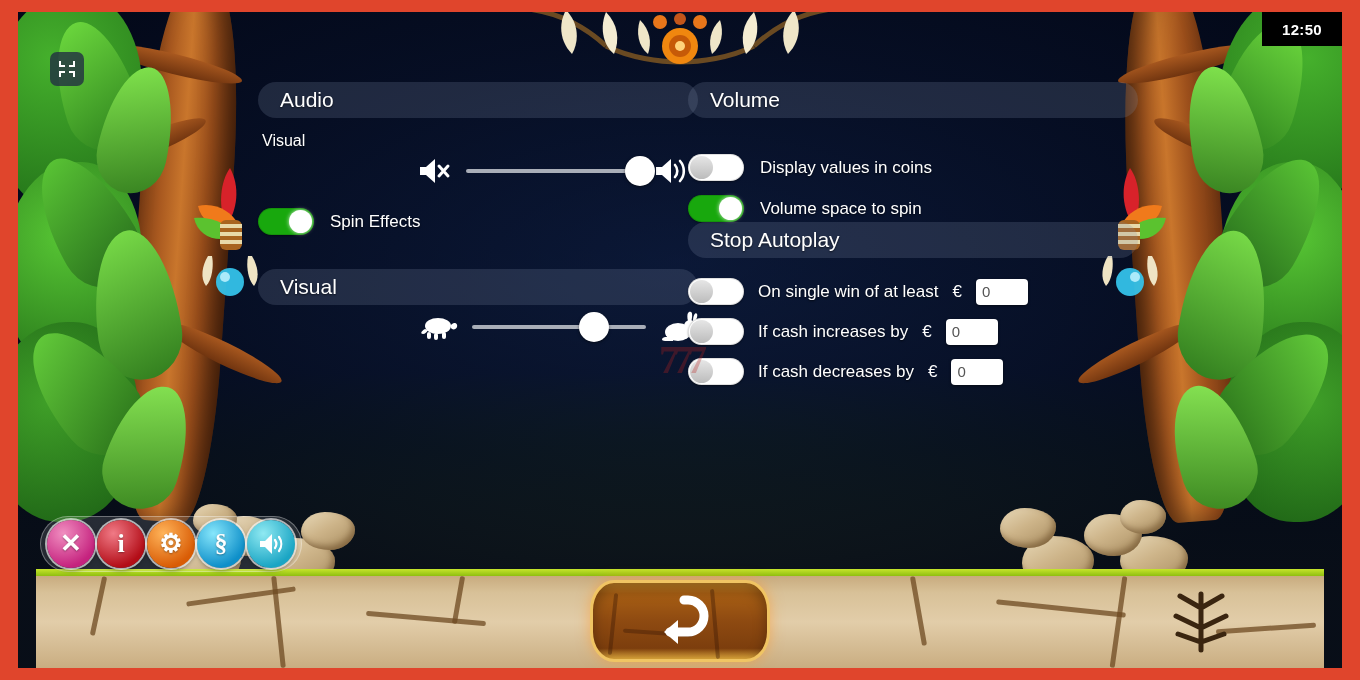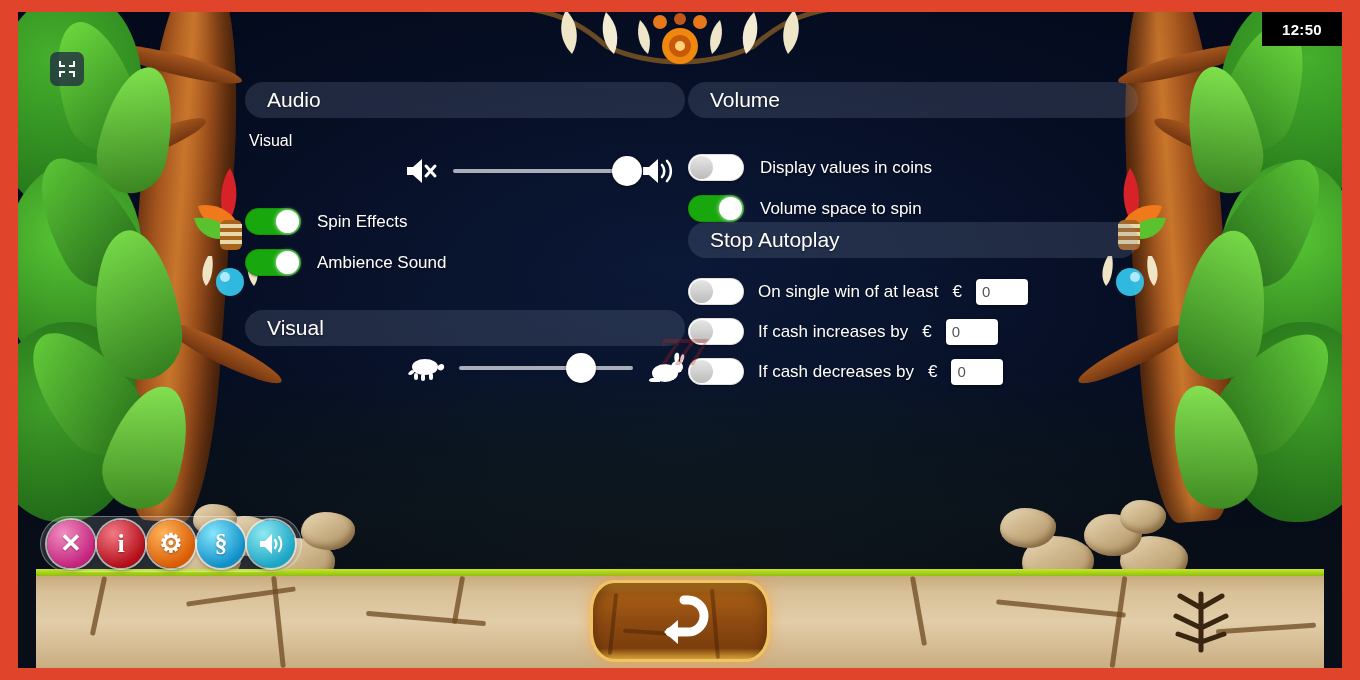--- a/index.html
+++ b/index.html
@@ -120,21 +120,21 @@
     border-radius: 7px;
     z-index: 40;
     display: flex; align-items: center; justify-content: center;
     cursor: pointer;
   }
   
   #settings {
     position: absolute; inset: 0; z-index: 30;
   }
   .col { position: absolute; top: 70px; }
-  #col-left  { left: 227px; width: 440px; }
+  #col-left  { left: 240px; width: 440px; }
   #col-right { left: 670px; width: 450px; }
   .sec-header {
     position: relative;
     height: 36px;
     border-radius: 18px;
     background: rgba(126,140,170,.22);
     display: flex; align-items: center;
     padding-left: 22px;
   }
   .sec-header span {
@@ -198,25 +198,25 @@
   .amt {
     width: 52px; height: 26px;
     background: #fff; border: none; border-radius: 4px;
     font-family: "Liberation Sans", sans-serif;
     font-size: 15px; color: #555;
     padding: 0 6px;
     box-shadow: 0 1px 3px rgba(0,0,0,.5);
   }
   
   #wm {
-    position: absolute; left: 50%; top: 316px;
+    position: absolute; left: 50%; top: 324px;
     transform: translateX(-50%);
     z-index: 31; pointer-events: none;
     opacity: .30;
-    display: flex; align-items: center; gap: 8px; font-style: italic;
+    display: flex; align-items: center; gap: 8px;
   }
   #wm .sev {
     font-size: 40px; font-weight: bold; color: #b8221f;
     letter-spacing: -6px; font-family: "Liberation Serif", serif;
   }
   #wm .nd {
     font-size: 34px; font-weight: bold; color: #c0302b;
     font-family: "Liberation Sans", sans-serif;
   }
   
@@ -422,26 +422,20 @@
           </svg>
         </div>
 
         <div class="tgl-row" style="margin-top:22px;">
           <div class="toggle on">
               <div class="tk"></div>
             </div>
           <div class="label">Spin Effects</div>
         </div>
 
-        <div class="tgl-row">
-          <div class="toggle on">
-              <div class="tk"></div>
-            </div>
-          <div class="label">Ambience Sound</div>
-        </div>
 
         <div class="sec-header" style="margin-top:34px;">
           <span>Visual</span>
         </div>
 
 
         <div class="slider-row">
           <svg width="40" height="28" viewBox="0 0 40 28" class="ico-w">
             <ellipse cx="20" cy="13" rx="13" ry="8"></ellipse>
             <path d="M33 12 c4 -4 7 -1 6 2 c-1 3 -5 3 -6 1 Z"></path>

